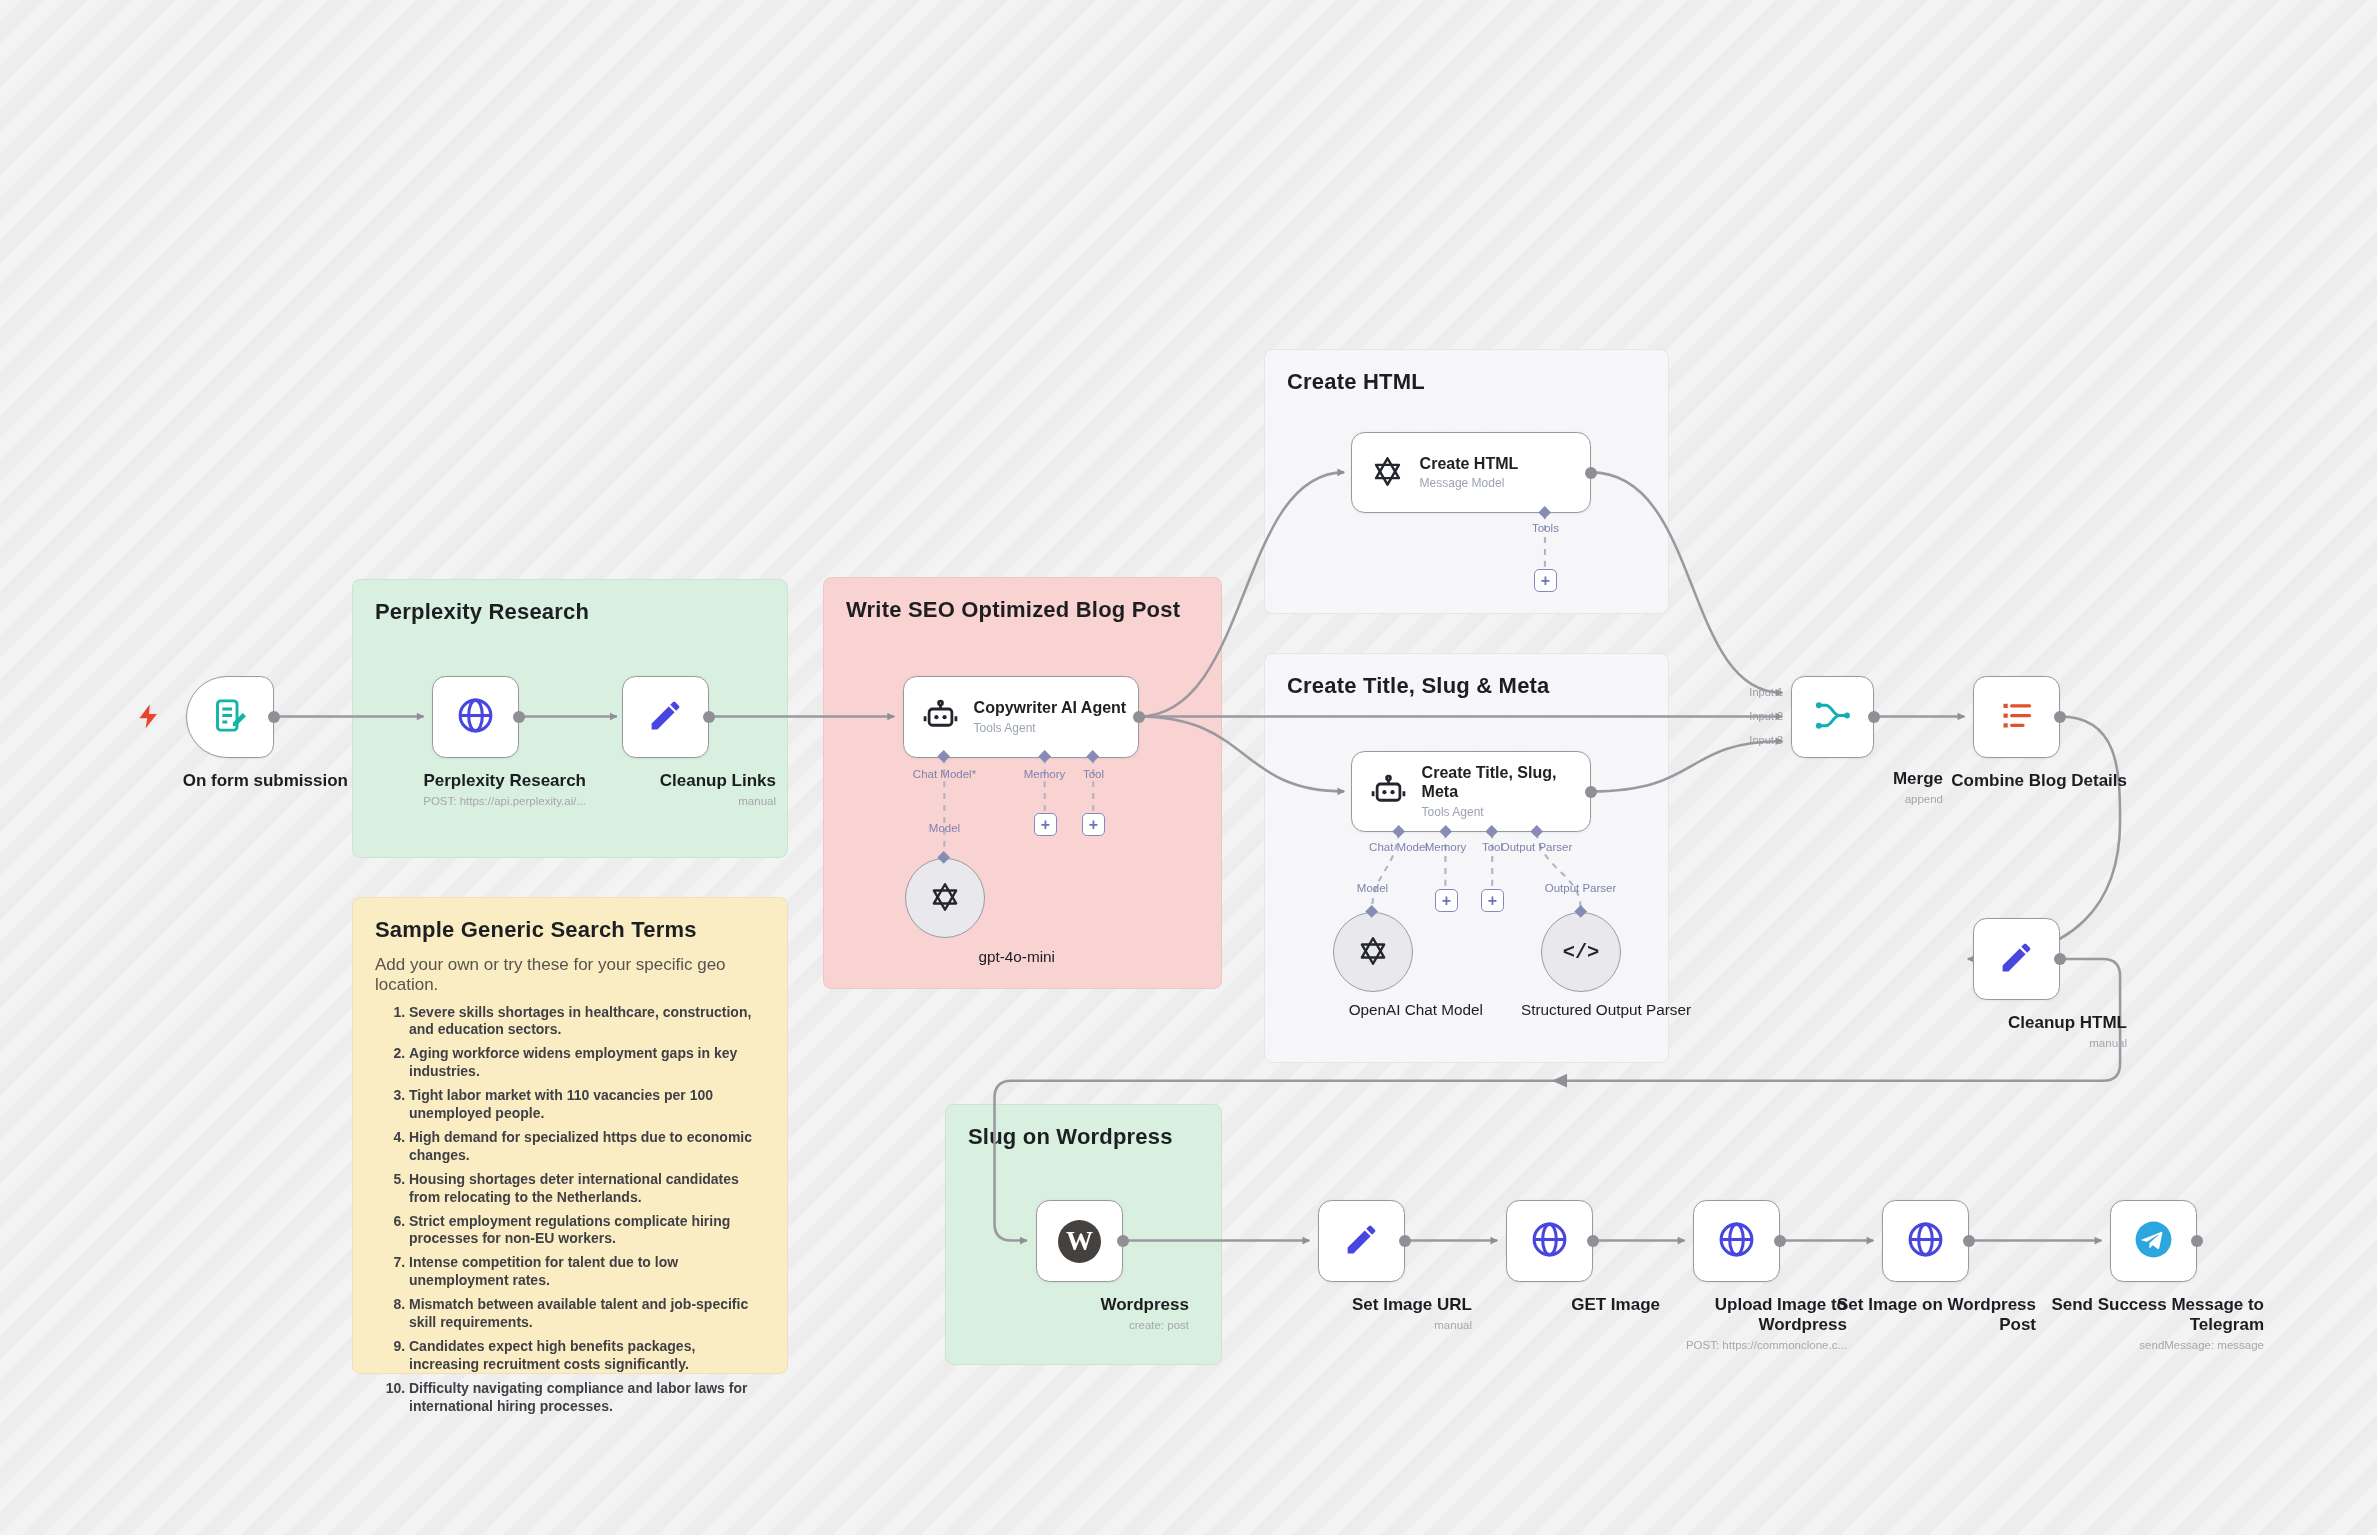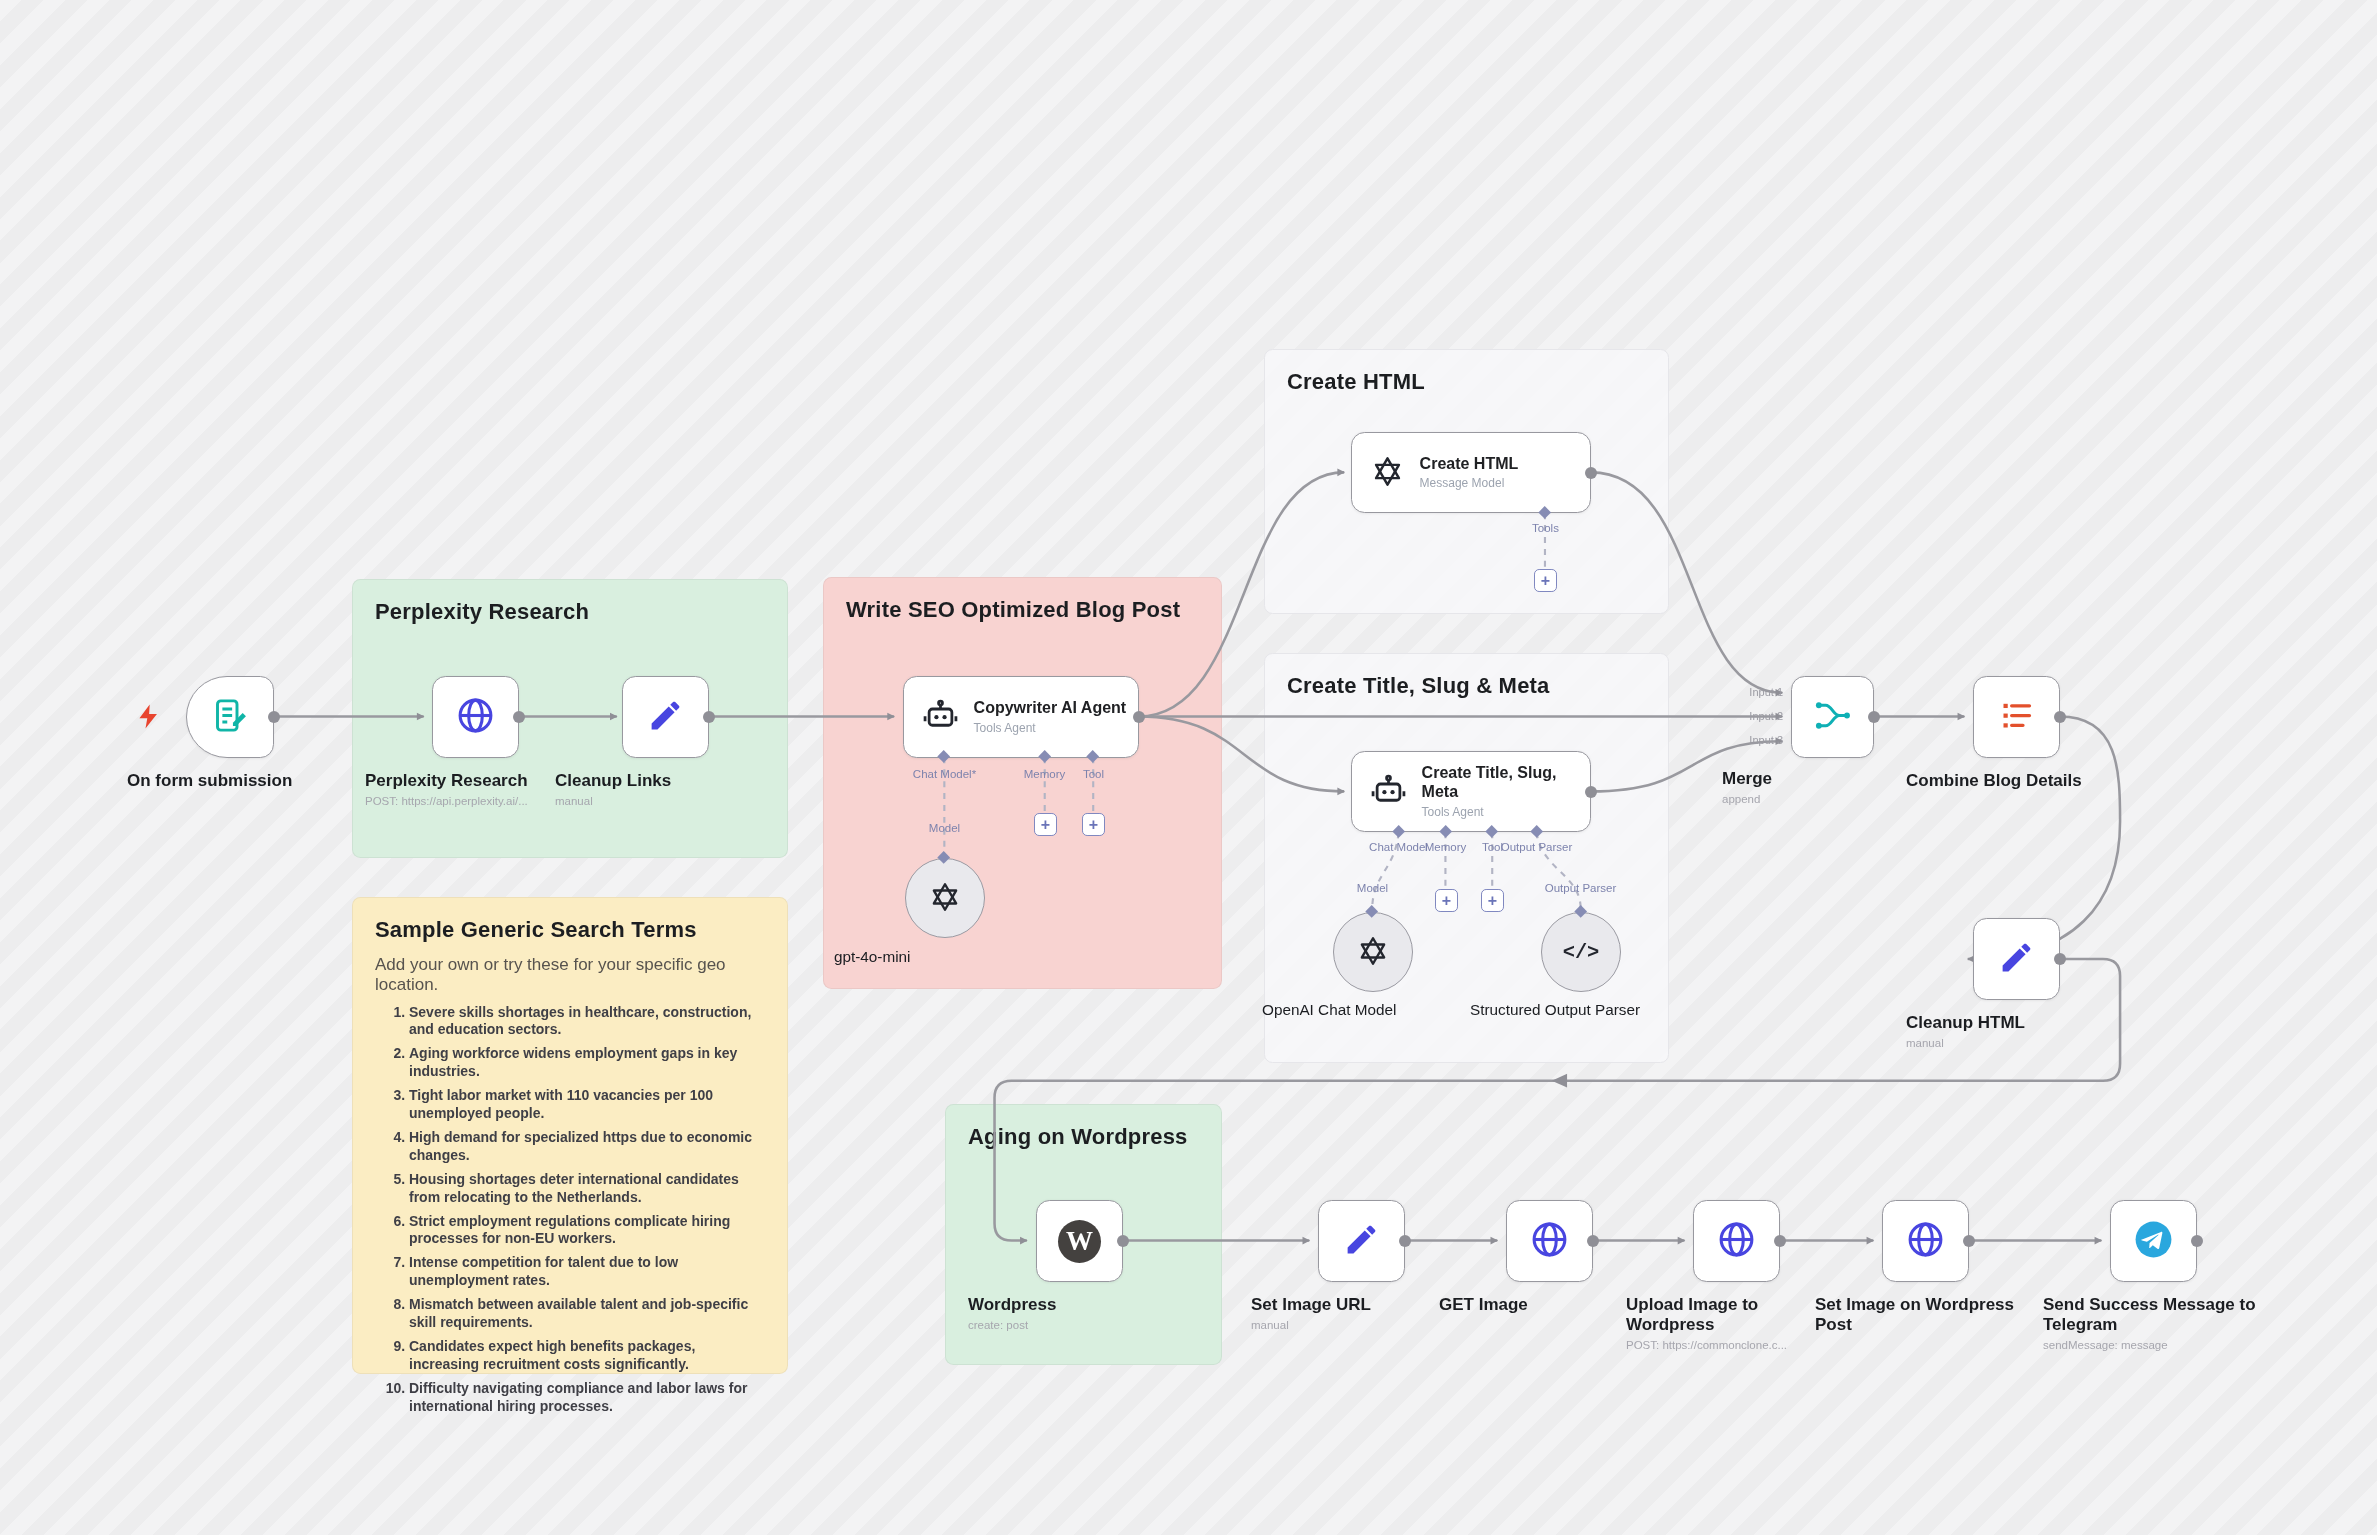--- a/index.html
+++ b/index.html
@@ -20,21 +20,21 @@
   
   .node{position:absolute;width:87px;height:82px;background:#fff;border:1.7px solid #98989f;border-radius:13.6px;
     z-index:3;display:flex;align-items:center;justify-content:center;box-shadow:0 0.9px 2.6px rgba(0,0,0,.06);box-sizing:border-box;}
   .node.trigger{border-radius:41px 13.6px 13.6px 41px;width:88px;}
   .node.wide{width:236px;justify-content:flex-start;padding-left:17px;}
   .node .txt{margin-left:13.6px;}
   .node .txt .nm{font-size:16px;font-weight:700;color:#202124;line-height:1.15;}
   .node .txt .sb{font-size:12px;color:#9ca3af;margin-top:3.4px;}
   .outdot{position:absolute;right:-6.8px;top:50%;margin-top:-6px;width:12px;height:12px;border-radius:50%;background:#8f8f96;}
   
-  .nlabel{position:absolute;width:221px;text-align:left;z-index:3;}
+  .nlabel{position:absolute;width:221px;text-align:right;z-index:3;}
   .nlabel .nm{font-size:17px;font-weight:600;color:#1b1d21;line-height:1.2;}
   .nlabel .sb{font-size:11.5px;color:#a6a6ae;margin-top:3.4px;}
   
   .circle-node{position:absolute;width:80px;height:80px;border-radius:50%;background:#e9e9ed;border:1.7px solid #9a9aa2;
     z-index:3;display:flex;align-items:center;justify-content:center;box-sizing:border-box;}
   .code-glyph{font-family:"Liberation Mono",monospace;font-size:20.4px;font-weight:700;color:#23262e;}
   
   .diamond{position:absolute;width:9.4px;height:9.4px;background:#868cb4;transform:rotate(45deg);z-index:4;}
   .plusbox{position:absolute;width:23px;height:23px;background:#fff;border:1.7px solid #8088c0;border-radius:5.1px;z-index:4;
     display:flex;align-items:center;justify-content:center;font-size:16px;font-weight:700;color:#6a74b8;box-sizing:border-box;}
@@ -76,21 +76,21 @@
 
   <div class="sticky gray" style="left:1264px;top:349px;width:405px;height:265px;">
     <h2>Create HTML</h2>
   </div>
 
   <div class="sticky gray" style="left:1264px;top:653px;width:405px;height:410px;">
     <h2>Create Title, Slug &amp; Meta</h2>
   </div>
 
   <div class="sticky green" style="left:945px;top:1104px;width:277px;height:261px;">
-    <h2>Aging on Wordpress</h2>
+    <h2>Slug on Wordpress</h2>
   </div>
 
 
   <svg id="edges" width="2377" height="1536" viewBox="0 0 2794 1805">
     <defs>
       <marker id="arr" markerWidth="14" markerHeight="14" refX="10" refY="6" orient="auto" markerUnits="userSpaceOnUse">
         <path d="M2 1.5L11 6L2 10.5z" fill="#8f8f96"></path>
       </marker>
     </defs>
     <g stroke="#99999f" stroke-width="3" fill="none">

